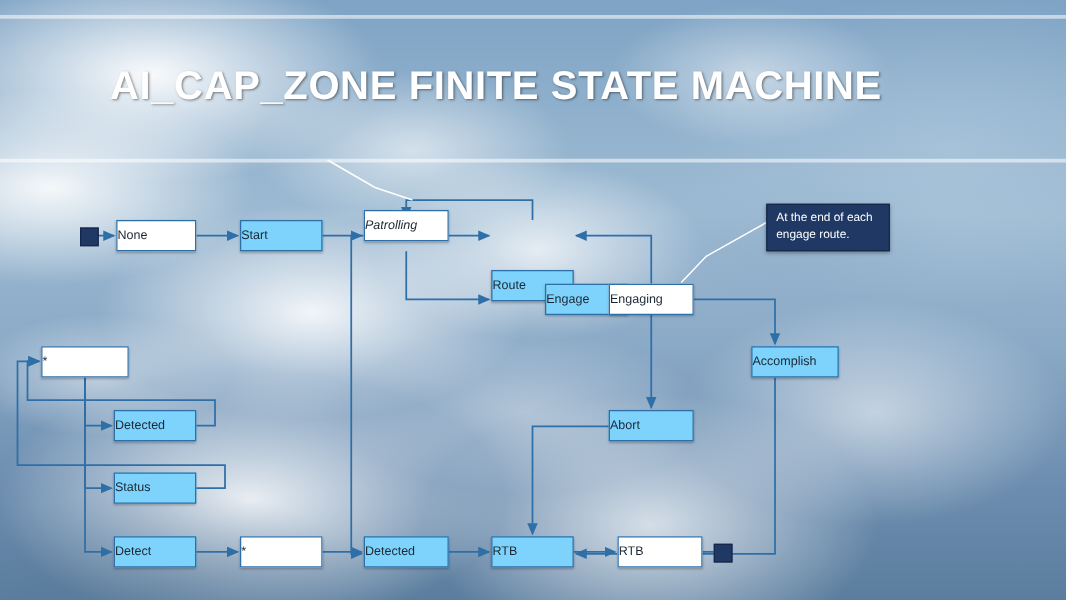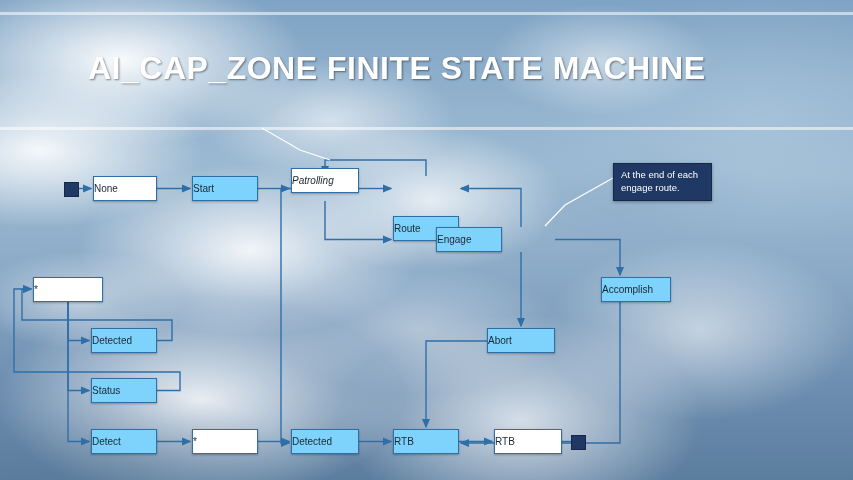--- a/index.html
+++ b/index.html
@@ -216,20 +216,23 @@
     </div>
     <div class="node white" style="left:291px; top:168px; width:68px; height:25px;font-style:italic;">
       <span>Patrolling</span>
     </div>
     <div class="node blue" style="left:393px; top:176px; width:66px; height:25px;margin-top:40px;">
       <span>Route</span>
     </div>
     <div class="node blue" style="left:393px; top:227px; width:66px; height:25px;margin-left:43px;">
       <span>Engage</span>
     </div>
+    <div class="node white" style="left:487px; top:227px; width:68px; height:25px;">
+      <span>Engaging</span>
+    </div>
     <div class="node blue" style="left:586px; top:277px; width:70px; height:25px;margin-left:15px;">
       <span>Accomplish</span>
     </div>
     <div class="node blue" style="left:487px; top:328px; width:68px; height:25px;">
       <span>Abort</span>
     </div>
     <div class="node white" style="left:33px; top:277px; width:70px; height:25px;">
       <span>*</span>
     </div>
     <div class="node blue" style="left:91px; top:328px; width:66px; height:25px;">

